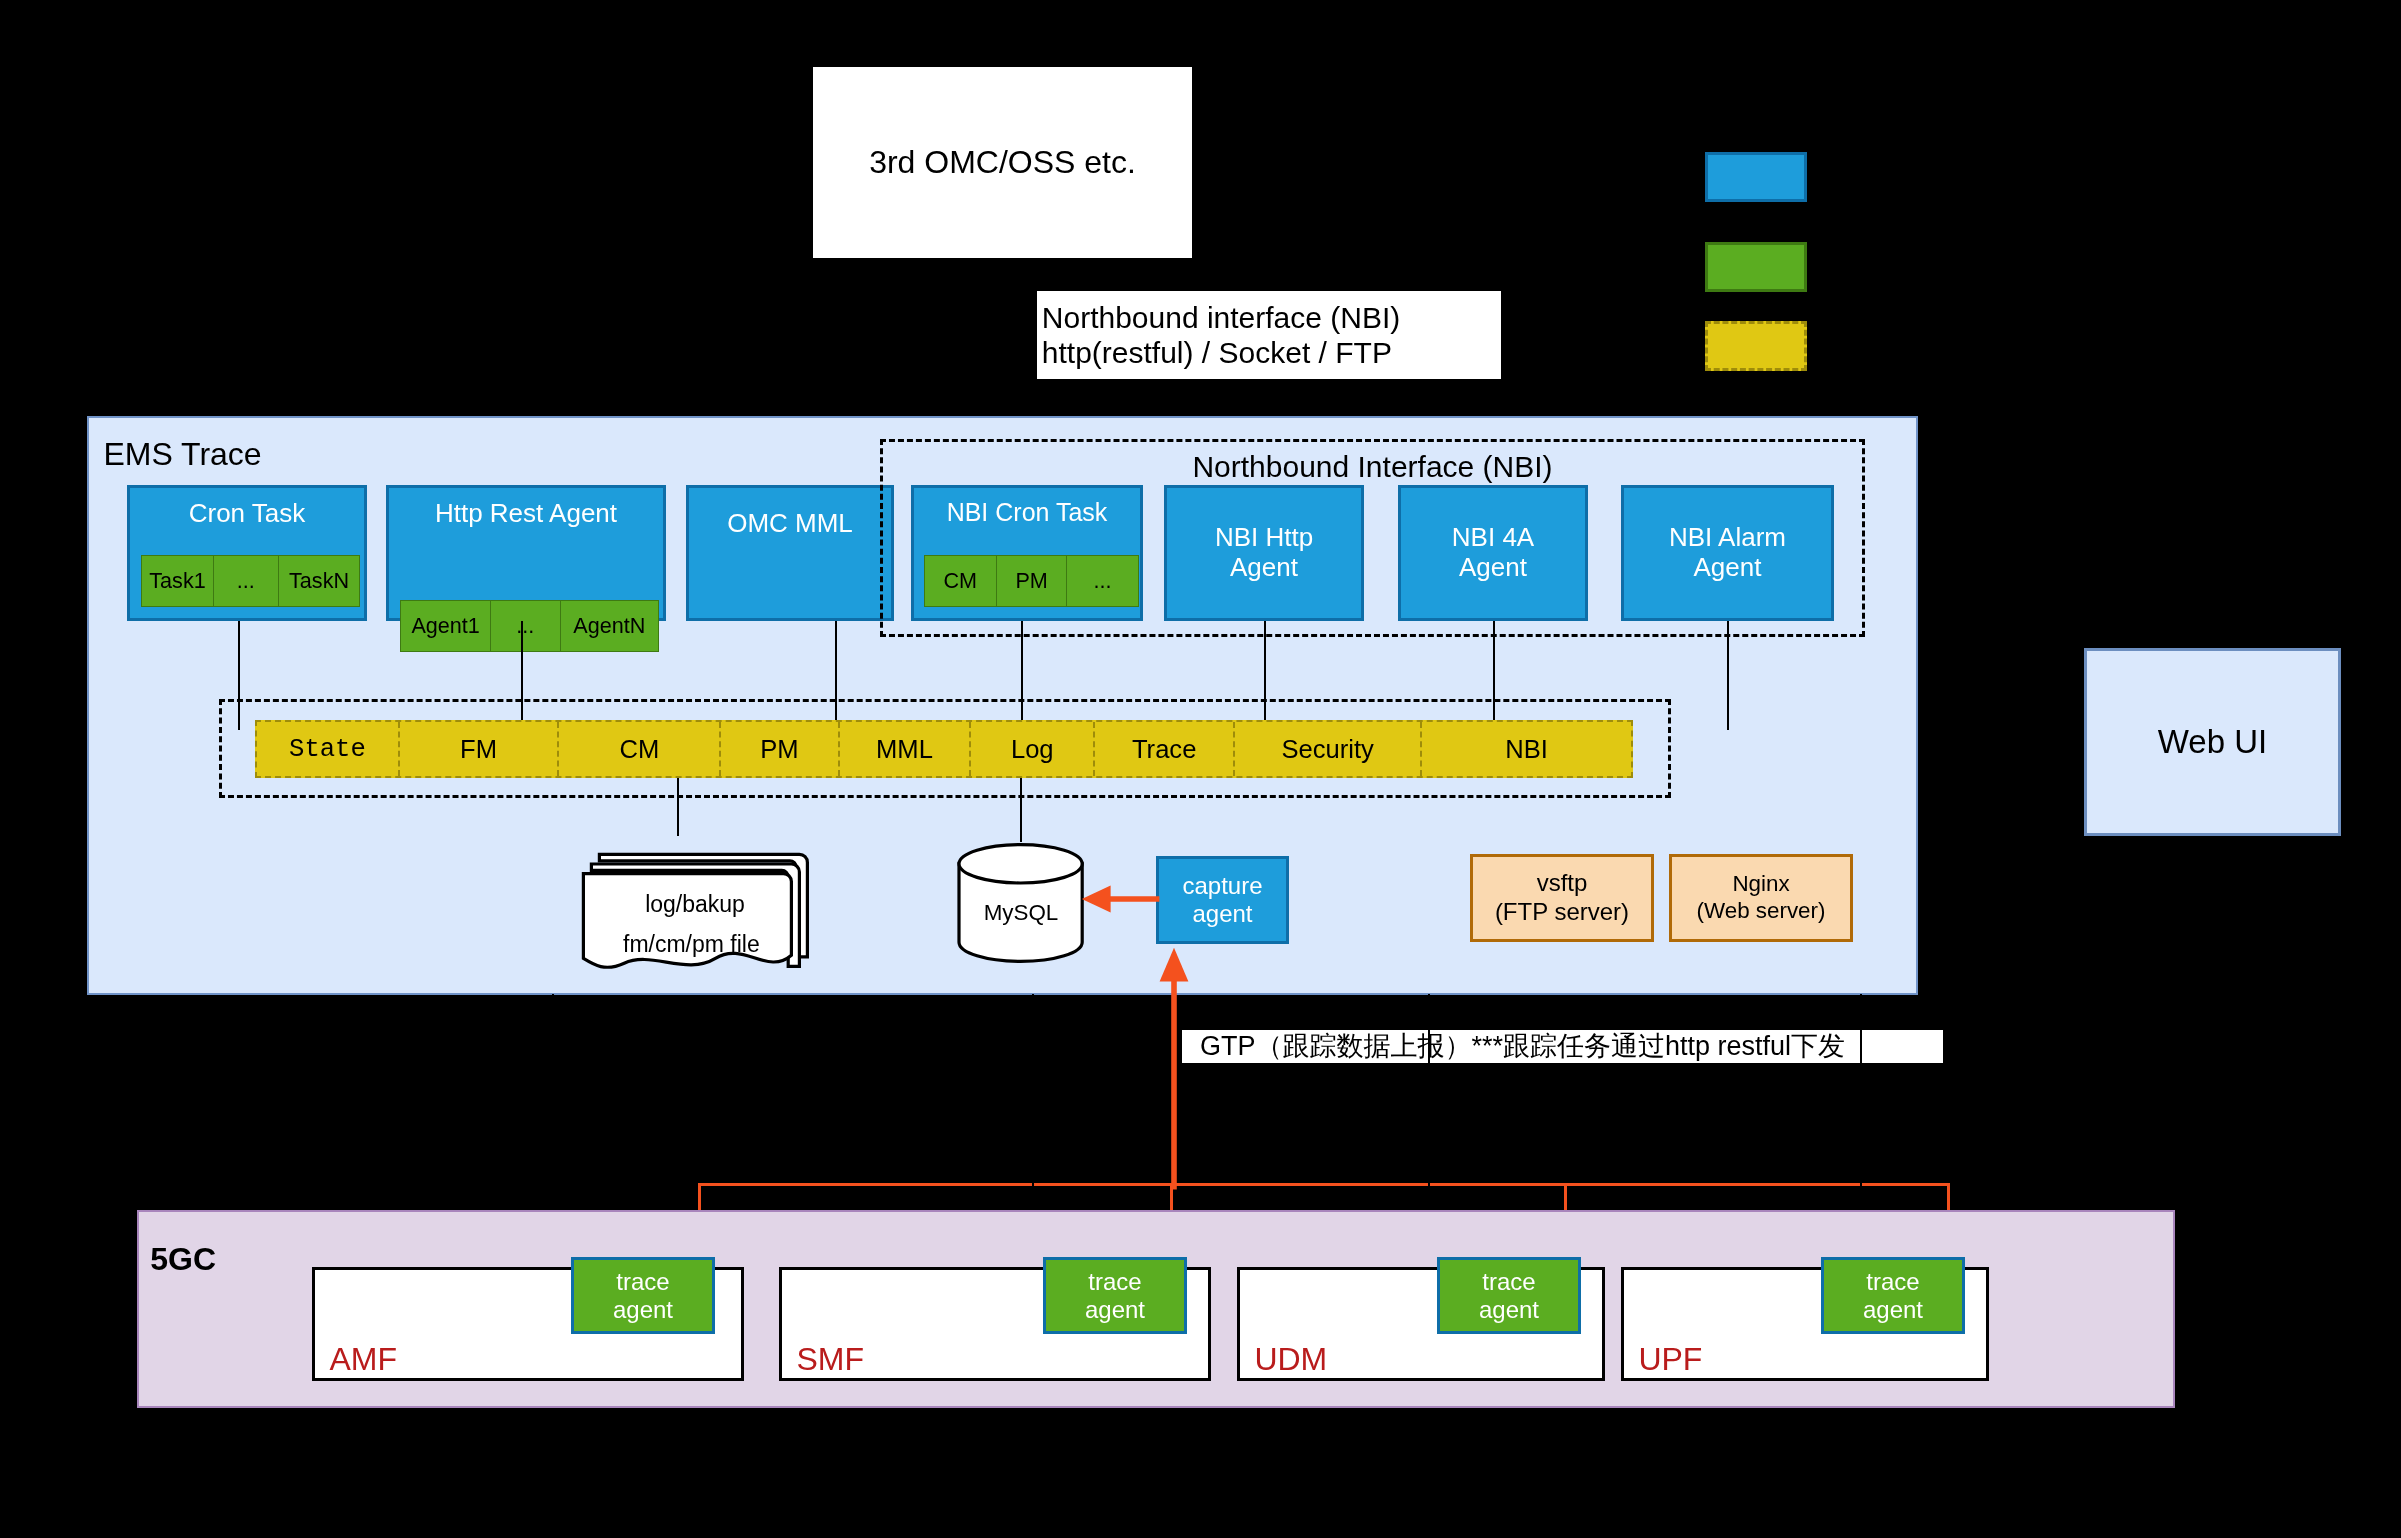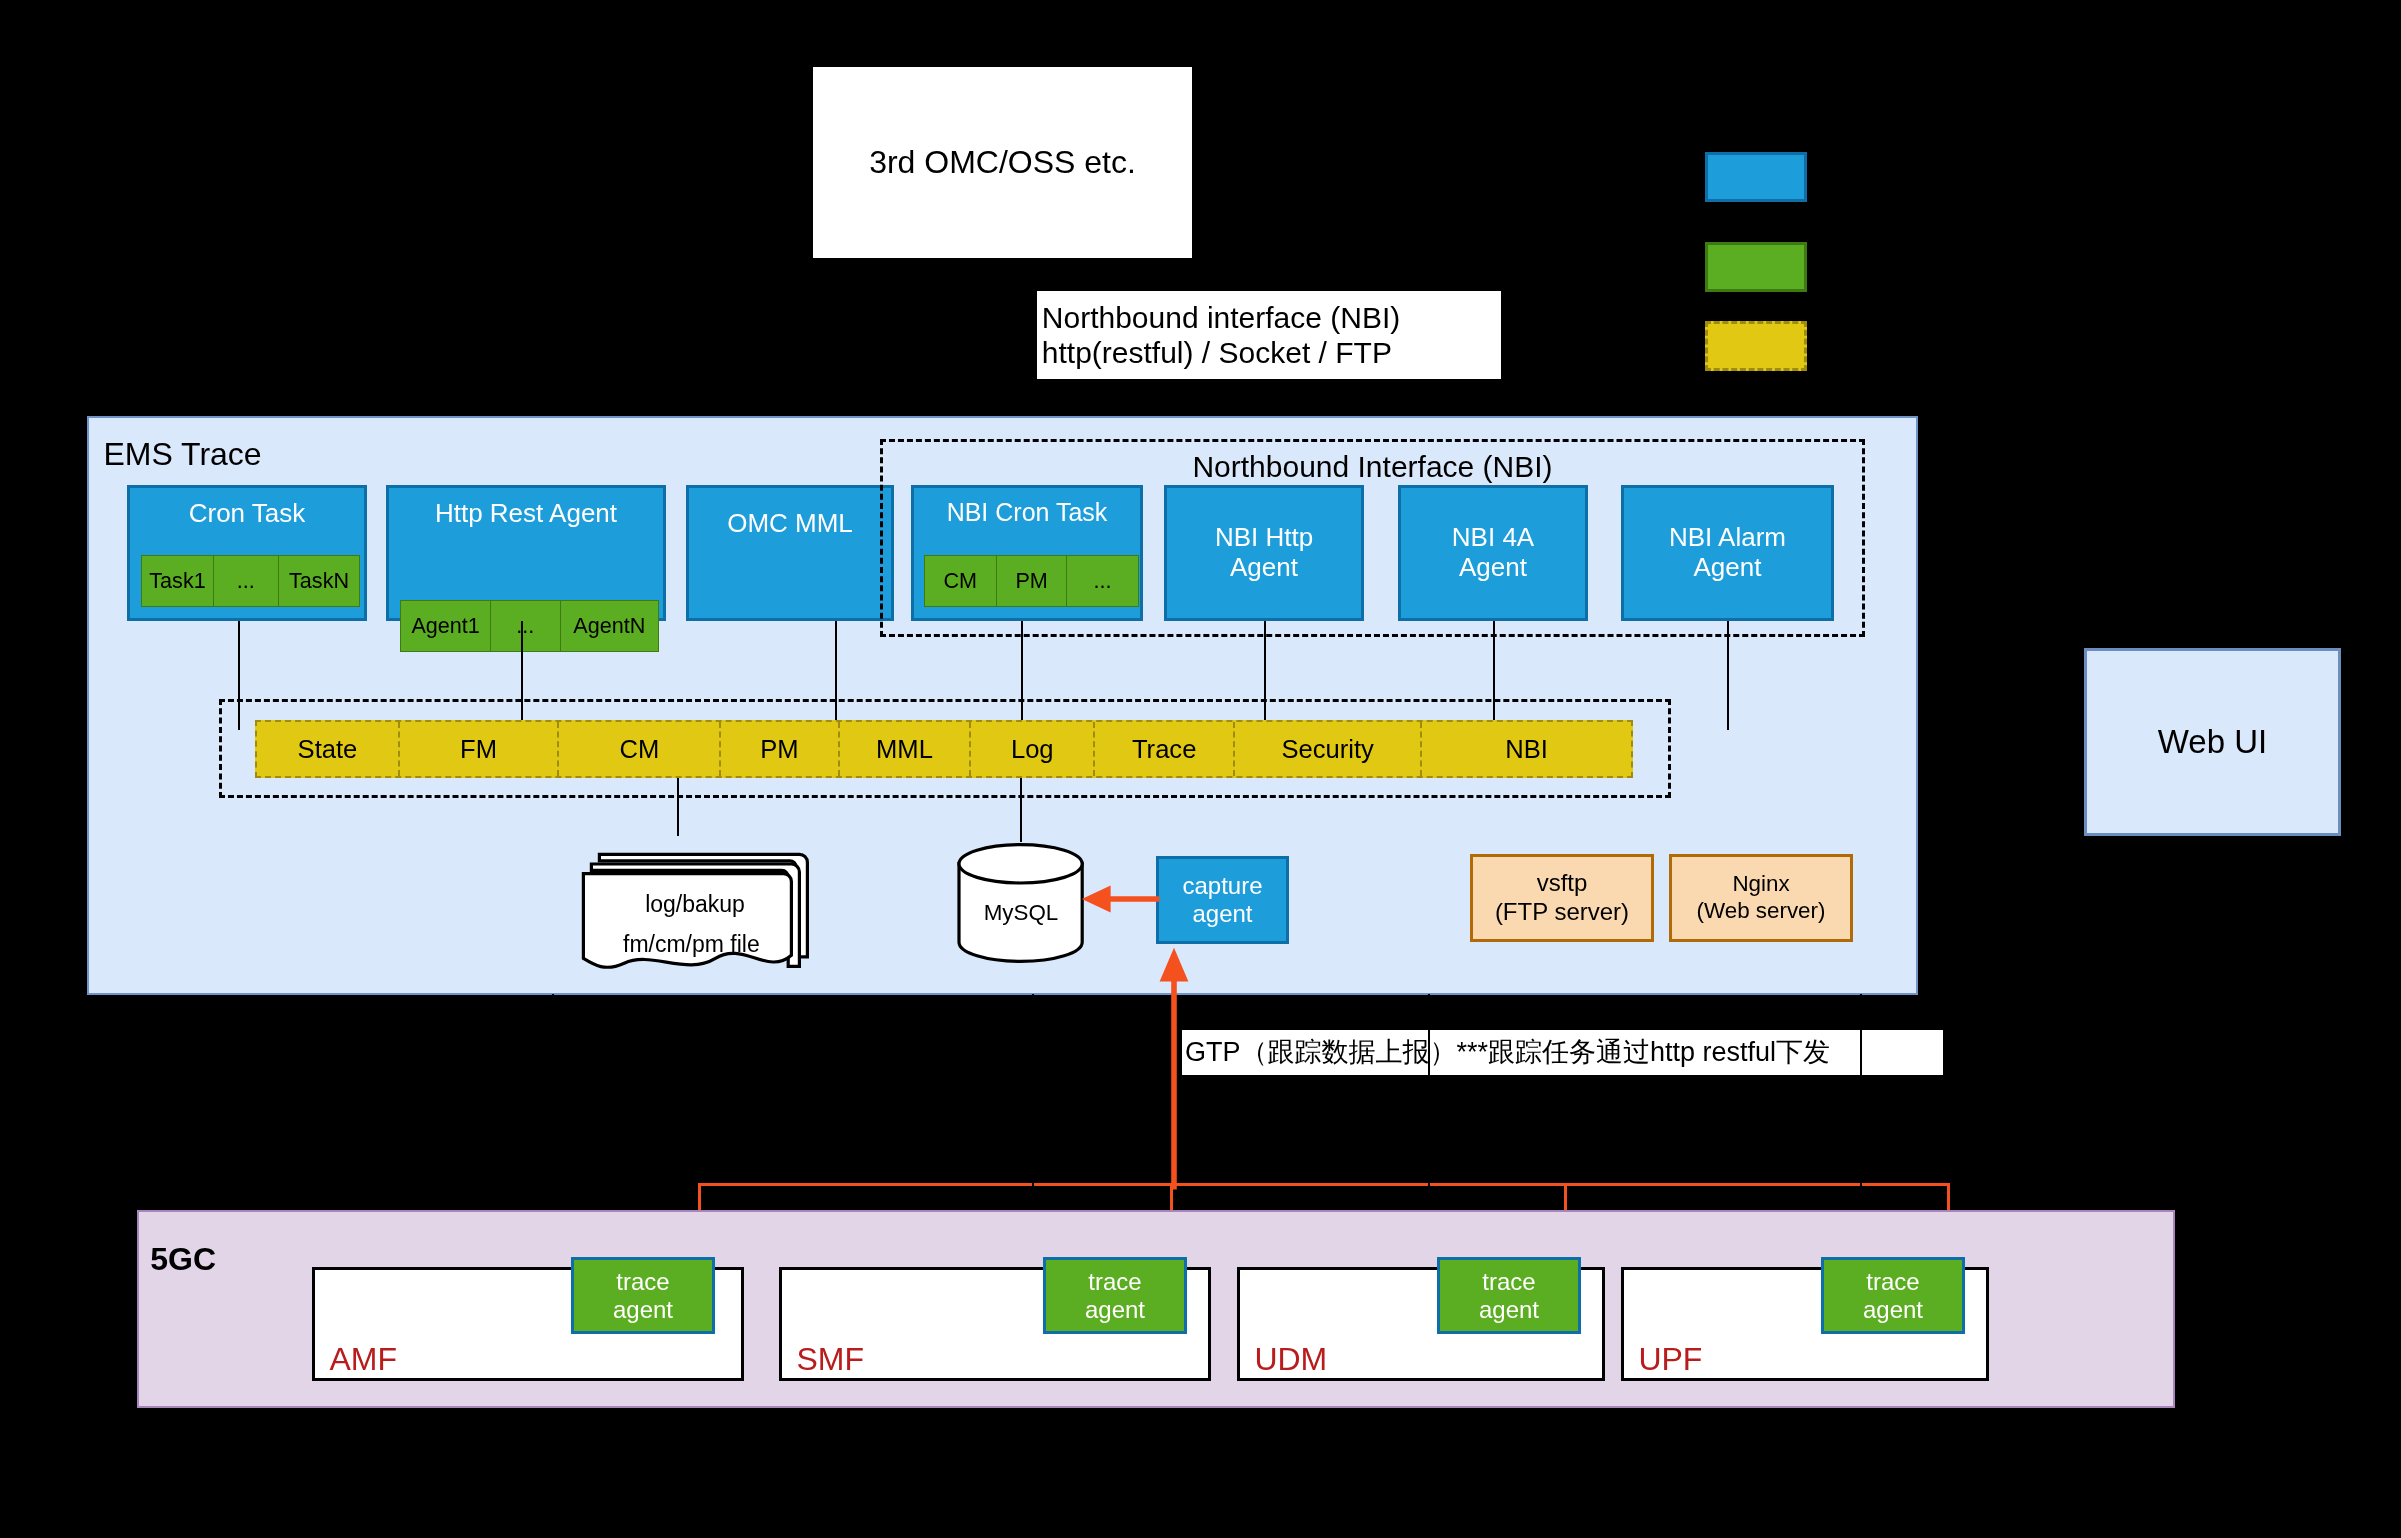--- a/index.html
+++ b/index.html
@@ -249,21 +249,21 @@
 
     <div class="abs bluebox" style="left:1532px; top:67px; width:213px; height:136px; justify-content:center;">
       <div class="bb-title" style="font-size:26px;">NBI Alarm
 Agent</div>
     </div>
     <div class="abs vline" style="left:1638px; top:203px; height:109px;"></div>
 
     <div class="abs dashgroup" style="left:130px; top:281px; width:1452px; height:99px;"></div>
 
     <div class="abs yellowbar" style="left:166px; top:302px; width:1378px; height:58px;">
-      <div class="ycell" style="width:10.4%; font-size:25.6px;">State</div>
+      <div class="ycell" style="width:10.4%; font-size:25.6px;font-family:Liberation Mono, monospace;">State</div>
       <div class="ycell" style="width:11.6%; font-size:25.6px;">FM</div>
       <div class="ycell" style="width:11.8%; font-size:25.6px;">CM</div>
       <div class="ycell" style="width:8.6%;  font-size:25.6px;">PM</div>
       <div class="ycell" style="width:9.6%;  font-size:25.6px;">MML</div>
       <div class="ycell" style="width:9.0%;  font-size:25.6px;">Log</div>
       <div class="ycell" style="width:10.2%; font-size:25.6px;">Trace</div>
       <div class="ycell" style="width:13.6%; font-size:25.6px;">Security</div>
       <div class="ycell" style="width:15.2%; font-size:25.6px;">NBI</div>
     </div>
 
@@ -310,21 +310,21 @@
       <div>(Web server)</div>
     </div>
 
   </div>
 
   <svg class="abs" style="left:1142px; top:943px; width:64px; height:248px;" viewBox="0 0 80 310">
     <line x1="40" y1="308" x2="40" y2="44" stroke="#F4511E" stroke-width="7"></line>
     <polygon points="40,6 22,48 58,48" fill="#F4511E"></polygon>
   </svg>
 
-  <div class="abs plainlabel" style="left:1182px; top:1030px; width:761px; height:45px; font-size:27px; padding-left:3px;">
+  <div class="abs plainlabel" style="left:1182px; top:1030px; width:761px; height:33px; font-size:27px; padding-left:18px;">
     <span>GTP（跟踪数据上报）***跟踪任务通过http restful下发</span>
   </div>
 
   <div class="abs ohline" style="left:698px; top:1183px; width:1252px;"></div>
 
   <div class="abs ovline" style="left:698px; top:1183px; height:101px;"></div>
   <div class="abs ovline" style="left:1170px; top:1183px; height:101px;"></div>
   <div class="abs ovline" style="left:1564px; top:1183px; height:101px;"></div>
   <div class="abs ovline" style="left:1947px; top:1183px; height:101px;"></div>
 

